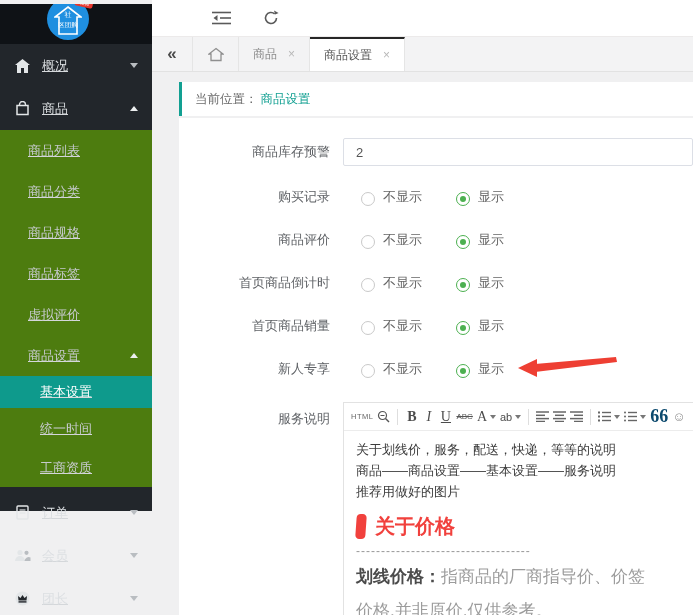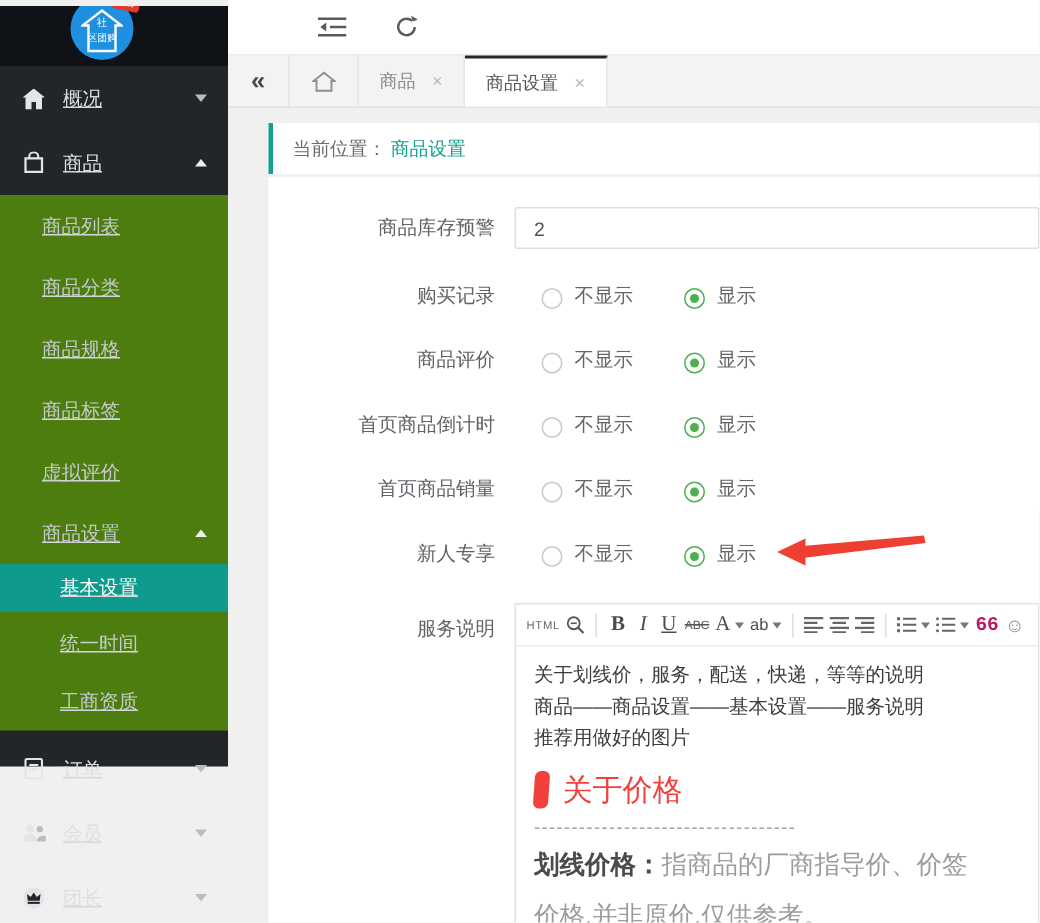--- a/index.html
+++ b/index.html
@@ -79,28 +79,28 @@
     height:22px; cursor:pointer; padding:0 2px; }
   .tb-html { font-size:7.5px; color:#666; letter-spacing:.5px; }
   .tb-serif { font-family:"Liberation Serif","DejaVu Serif",serif; font-size:14px; }
   .tb-b { font-weight:bold; }
   .tb-i { font-style:italic; }
   .tb-u { text-decoration:underline; }
   .tb-abc { font-size:8px; text-decoration:line-through; color:#555; }
   .tb-caret { width:0; height:0; border-left:3px solid transparent; border-right:3px solid transparent;
     border-top:4px solid #777; margin-left:3px; }
   .tb-sep { width:1px; height:16px; background:#dedede; margin:0 5px; }
-  .tb-quote { font-family:Liberation Mono, monospace; font-weight:bold; font-size:13px; color:#be185d; }
+  .tb-quote { font-family:Liberation Serif, serif; font-weight:bold; font-size:18px; color:#0c4a6e; }
   .tb-smile { font-size:13px; color:#8a8a8a; }
   .ed-body { padding:8px 12px 0 12px; }
   .ed-line { font-size:13px; color:#3c3c3c; line-height:21px; }
   .ed-heading { display:flex; align-items:center; margin-top:11px; }
   .red-block { width:10px; height:25px; background:#f1413d; border-radius:4px;
     margin-right:9px; transform:skewX(-4deg); }
-  .ed-heading-text { color:#f1413d; font-size:20px; font-weight:normal; }
+  .ed-heading-text { color:#f1413d; font-size:20px; font-weight:bold; }
   .ed-dashes { color:#9a9a9a; font-size:12px; letter-spacing:1px; margin-top:4px;
     white-space:nowrap; overflow:hidden; }
   .ed-bigline { font-size:17px; line-height:31px; margin-top:3px; color:#9c9c9c; }
   .ed-bigline .strong { color:#4b4b4b; font-weight:bold; }
 
   .arrow-annot { position:absolute; left:516px; top:355px; width:104px; height:24px; z-index:9; }
 </style>
 </head>
 <body>
 

